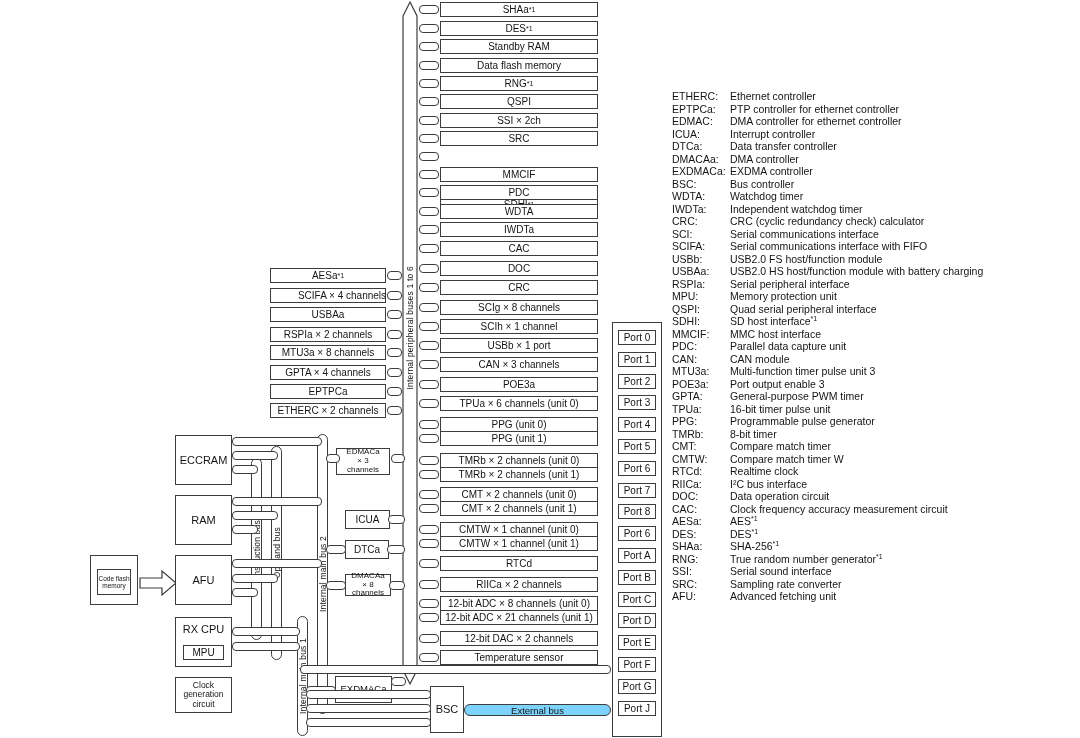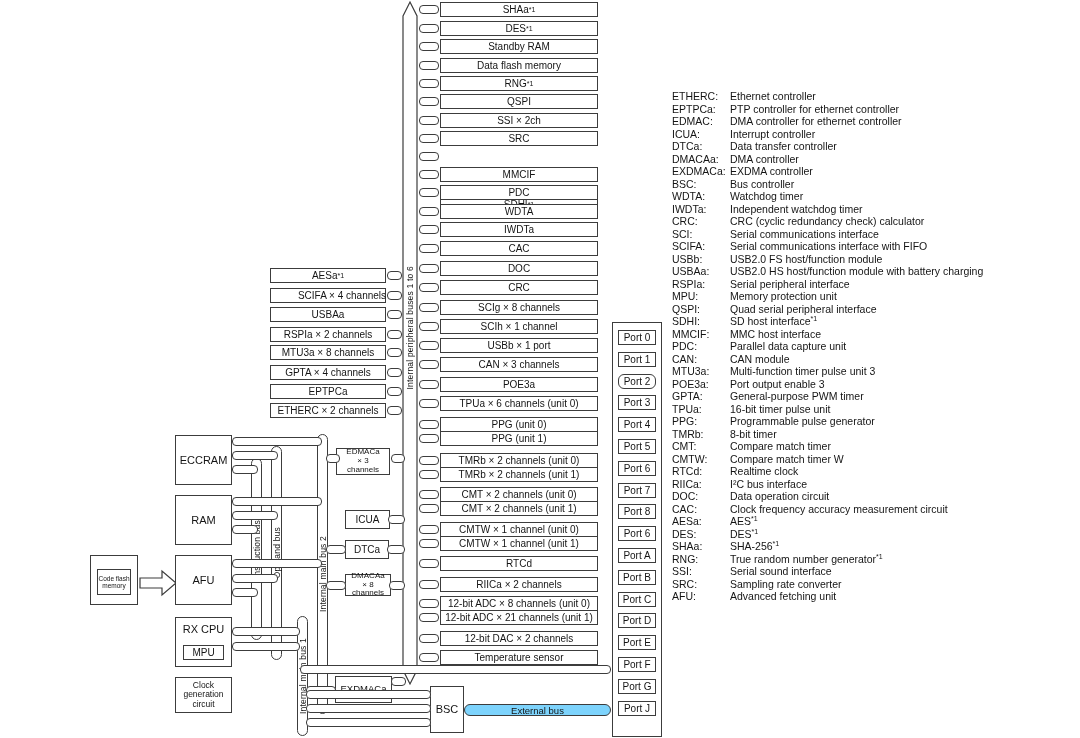--- a/index.html
+++ b/index.html
@@ -329,21 +329,21 @@
     <div class="stub" style="left: 387px; top: 387px; width: 15px;"></div>
     <div class="blk cblk" style="left: 270px; top: 384px; width: 116px;">
       <span>EPTPCa</span>
     </div>
     <div class="stub" style="left: 387px; top: 406px; width: 15px;"></div>
     <div class="blk cblk" style="left: 270px; top: 403px; width: 116px;">
       <span>ETHERC × 2 channels</span>
     </div>
     <div class="blk port" style="left: 618px; top: 330px; width: 38px;">Port 0</div>
     <div class="blk port" style="left: 618px; top: 352px; width: 38px;">Port 1</div>
-    <div class="blk port" style="left: 618px; top: 374px; width: 38px; border-radius: 6px;">Port 2</div>
+    <div class="blk port" style="left: 618px; top: 374px; width: 38px;">Port 2</div>
     <div class="blk port" style="left: 618px; top: 395px; width: 38px;">Port 3</div>
     <div class="blk port" style="left: 618px; top: 417px; width: 38px;">Port 4</div>
     <div class="blk port" style="left: 618px; top: 439px; width: 38px;">Port 5</div>
     <div class="blk port" style="left: 618px; top: 461px; width: 38px;">Port 6</div>
     <div class="blk port" style="left: 618px; top: 483px; width: 38px;">Port 7</div>
     <div class="blk port" style="left: 618px; top: 504px; width: 38px;">Port 8</div>
     <div class="blk port" style="left: 618px; top: 526px; width: 38px;">Port 6</div>
     <div class="blk port" style="left: 618px; top: 548px; width: 38px;">Port A</div>
     <div class="blk port" style="left: 618px; top: 570px; width: 38px;">Port B</div>
     <div class="blk port" style="left: 618px; top: 592px; width: 38px;">Port C</div>

